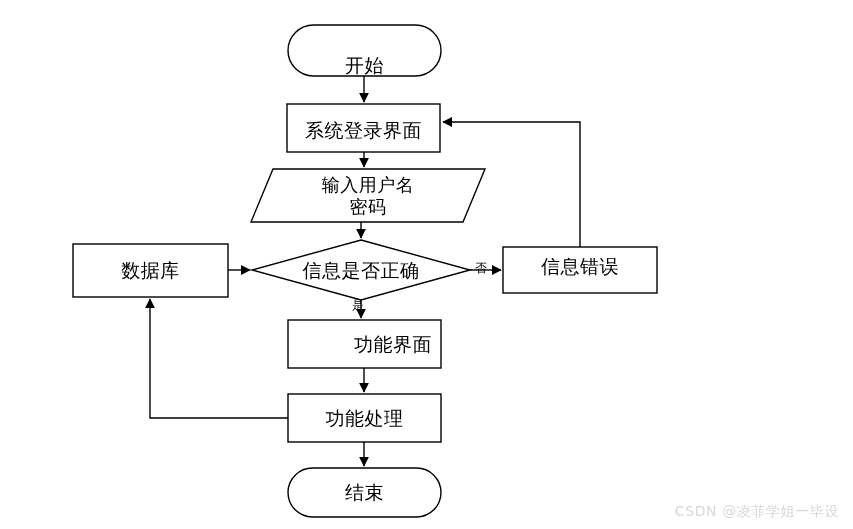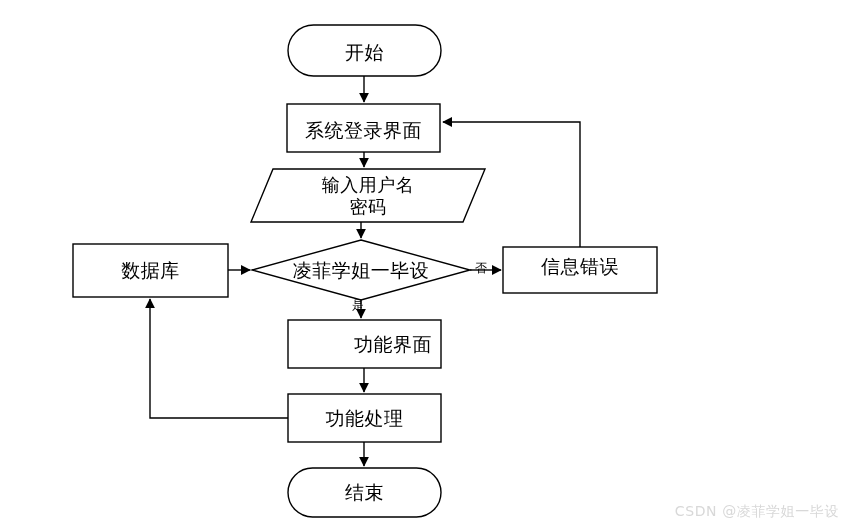--- a/index.html
+++ b/index.html
@@ -111,28 +111,28 @@
       <path d="M 580 247 L 580 122 L 443 122" marker-end="url(#arrowhead)"></path>
 
       <path d="M 364 368 L 364 392" marker-end="url(#arrowhead)"></path>
 
       <path d="M 288 418 L 150 418 L 150 299" marker-end="url(#arrowhead)"></path>
 
       <path d="M 364 442 L 364 466" marker-end="url(#arrowhead)"></path>
     </g>
   </svg>
 
-  <div class="node-label" style="left:288px; top:27px; width:153px; height:51px;">开始</div>
+  <div class="node-label" style="left:288px; top:40px; width:153px; height:51px;">开始</div>
 
   <div class="node-label" style="left:287px; top:104px; width:153px; height:52px;">系统登录界面</div>
 
   <div class="node-label" style="left:251px; top:169px; width:234px; height:53px; font-size:18px;">输入用户名
 密码</div>
 
-  <div class="node-label" style="left:252px; top:240px; width:218px; height:60px;">凌菲学姐一毕设</div>
+  <div class="node-label" style="left:252px; top:240px; width:218px; height:60px;">信息是否正确</div>
 
   <div class="node-label" style="left:73px; top:244px; width:155px; height:53px;">数据库</div>
 
   <div class="node-label" style="left:503px; top:247px; width:154px; height:38px;">信息错误</div>
 
   <div class="node-label" style="left:288px; top:320px; width:124px; height:48px;padding-left:43px;">功能界面</div>
 
   <div class="node-label" style="left:288px; top:394px; width:153px; height:48px;">功能处理</div>
 
   <div class="node-label" style="left:288px; top:468px; width:153px; height:49px;">结束</div>

